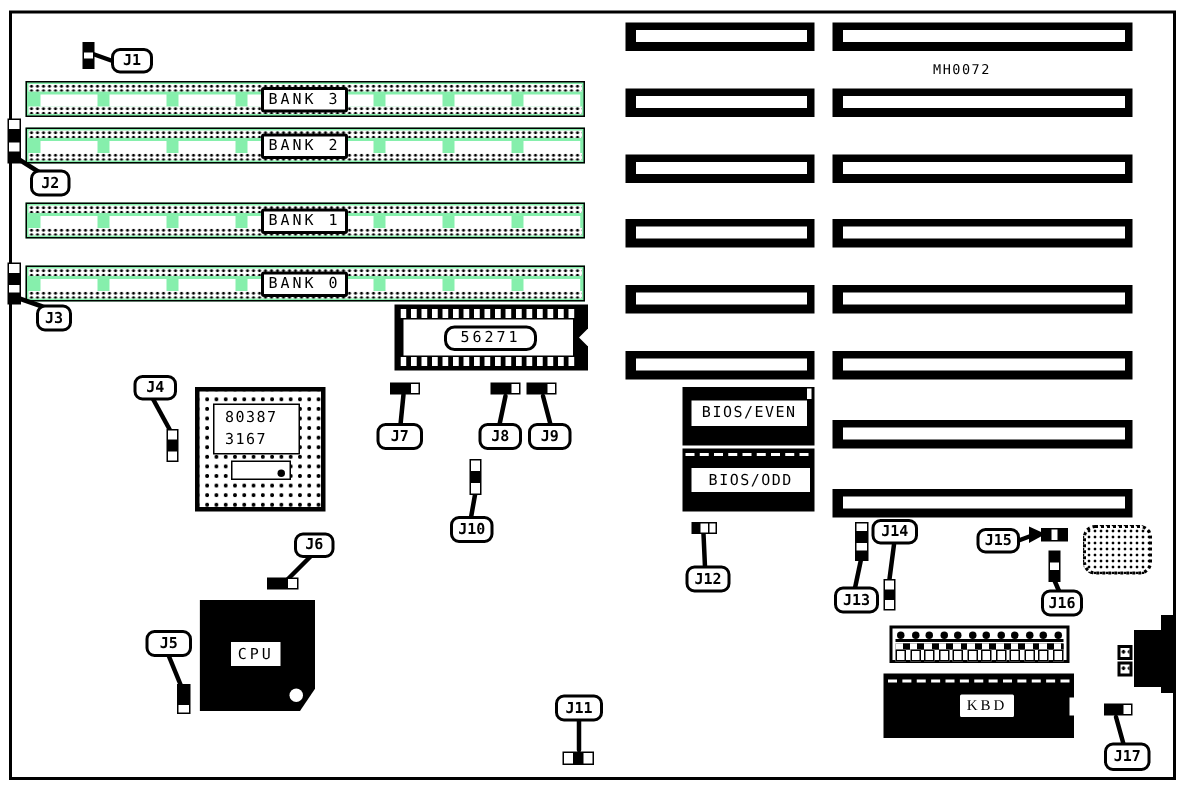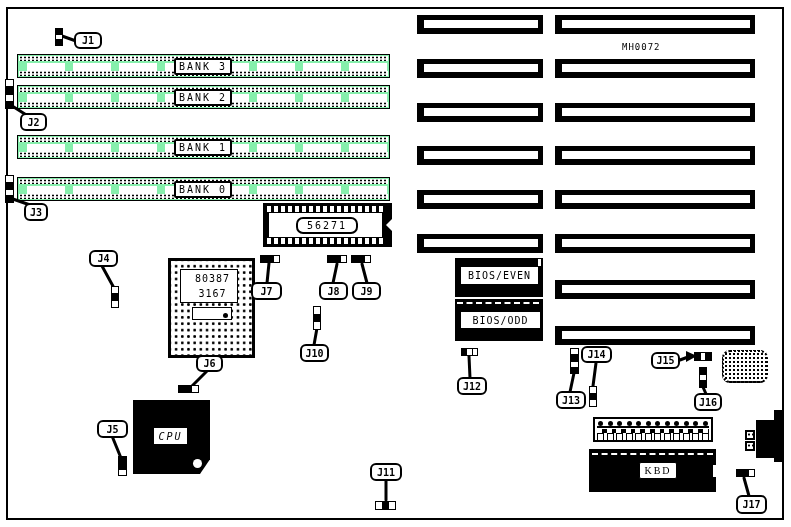--- a/index.html
+++ b/index.html
@@ -1,19 +1,19 @@
 <!DOCTYPE html>
 <html><head>
 <meta charset="utf-8">
 <style>
   * { box-sizing: border-box; margin: 0; padding: 0; }
   html,body { width:791px; height:527px; background:#fff; overflow:hidden;
               font-family:"DejaVu Sans Mono","Liberation Mono",monospace; }
   #board { position:relative; width:791px; height:527px; background:#fff; }
-  .abs { position:absolute;text-align:center; }
+  .abs { position:absolute; }
 
   
   .outline { left:6px; top:7px; width:778px; height:513px; border:2px solid #000; z-index:0; }
 
   
   .bank { left:17px; width:373px; height:24px; background:#86efac; border:1px solid #000; z-index:1; }
   .bank .pins { position:absolute; left:1px; right:1px; height:5px; background-color:#fff;
                 background-image:radial-gradient(circle,#000 0.9px,transparent 1.2px);
                 background-size:4px 3px; }
   .bank .pins.t { top:1px; } .bank .pins.b { bottom:1px; }
@@ -41,34 +41,34 @@
   .c287 .prow { position:absolute; left:4px; width:119px; height:6px;
                 background-image:linear-gradient(90deg,#fff 0 4px,transparent 4px 7px);
                 background-size:7px 6px; }
   .c287 .prow.t { top:3px; } .c287 .prow.b { bottom:3px; }
   .c287 .inner { position:absolute; left:6px; top:10px; width:113px; height:24px; background:#fff; }
   .c287 .lab { left:33px; top:14px; width:62px; height:17px; border:2px solid #000;
                border-radius:7px; font-size:10px; letter-spacing:2px; }
   .c287 .notch { position:absolute; right:0; top:16px; width:6px; height:12px; background:#fff;
                  clip-path:polygon(100% 0,100% 100%,0 50%); }
 
-  .pga { left:130px; top:258px; width:87px; height:100px; border:3px solid #000; background-color:#fff;
+  .pga { left:130px; top:258px; width:87px; height:83px; border:3px solid #000; background-color:#fff;
          background-image:radial-gradient(circle,#000 1.2px,transparent 1.45px);
-         background-size:6.2px 6.4px; background-position:2px 2px; z-index:1;margin-left:38px; }
+         background-size:6.2px 6.4px; background-position:2px 2px; z-index:1; }
   .pga .txt { position:absolute; left:9px; top:8px; width:58px; height:34px; background:#fff;
               border:1px solid #000; font-size:10px; line-height:15px; padding:1px 0 0 7px; }
   .pga .txt span { display:block; letter-spacing:1px; }
   .pga .slot2 { position:absolute; left:21px; top:46px; width:40px; height:13px; background:#fff;
                 border:1px solid #000; }
   .pga .dot { position:absolute; left:52px; top:52px; width:5px; height:5px; border-radius:50%;
               background:#000; }
 
   .cpu { left:133px; top:400px; width:77px; height:74px; background:#000;
          clip-path:polygon(0 0,100% 0,100% 80%,87% 100%,0 100%); z-index:1; }
-  .cpu .lab { left:21px; top:28px; width:33px; height:16px; font-size:10px; letter-spacing:2px;font-style:italic; }
+  .cpu .lab { left:21px; top:28px; width:33px; height:16px; font-size:10px; letter-spacing:2px; }
   .cpu .pin1 { position:absolute; left:60px; top:59px; width:9px; height:9px; border-radius:50%;
                background:#fff; }
 
   .bios-even { left:455px; top:258px; width:88px; height:39px; }
   .bios-even .lab { left:6px; top:9px; width:77px; height:17px; font-size:10px; letter-spacing:1px; }
   .bios-even .notch { position:absolute; right:2px; top:1px; width:3px; height:7px; background:#fff; }
   .bios-odd { left:455px; top:299px; width:88px; height:42px; }
   .bios-odd .dash { position:absolute; left:2px; top:3px; right:4px; border-top:2px dashed #fff; }
   .bios-odd .lab { left:6px; top:13px; width:79px; height:16px; font-size:10px; letter-spacing:1px; }
 

